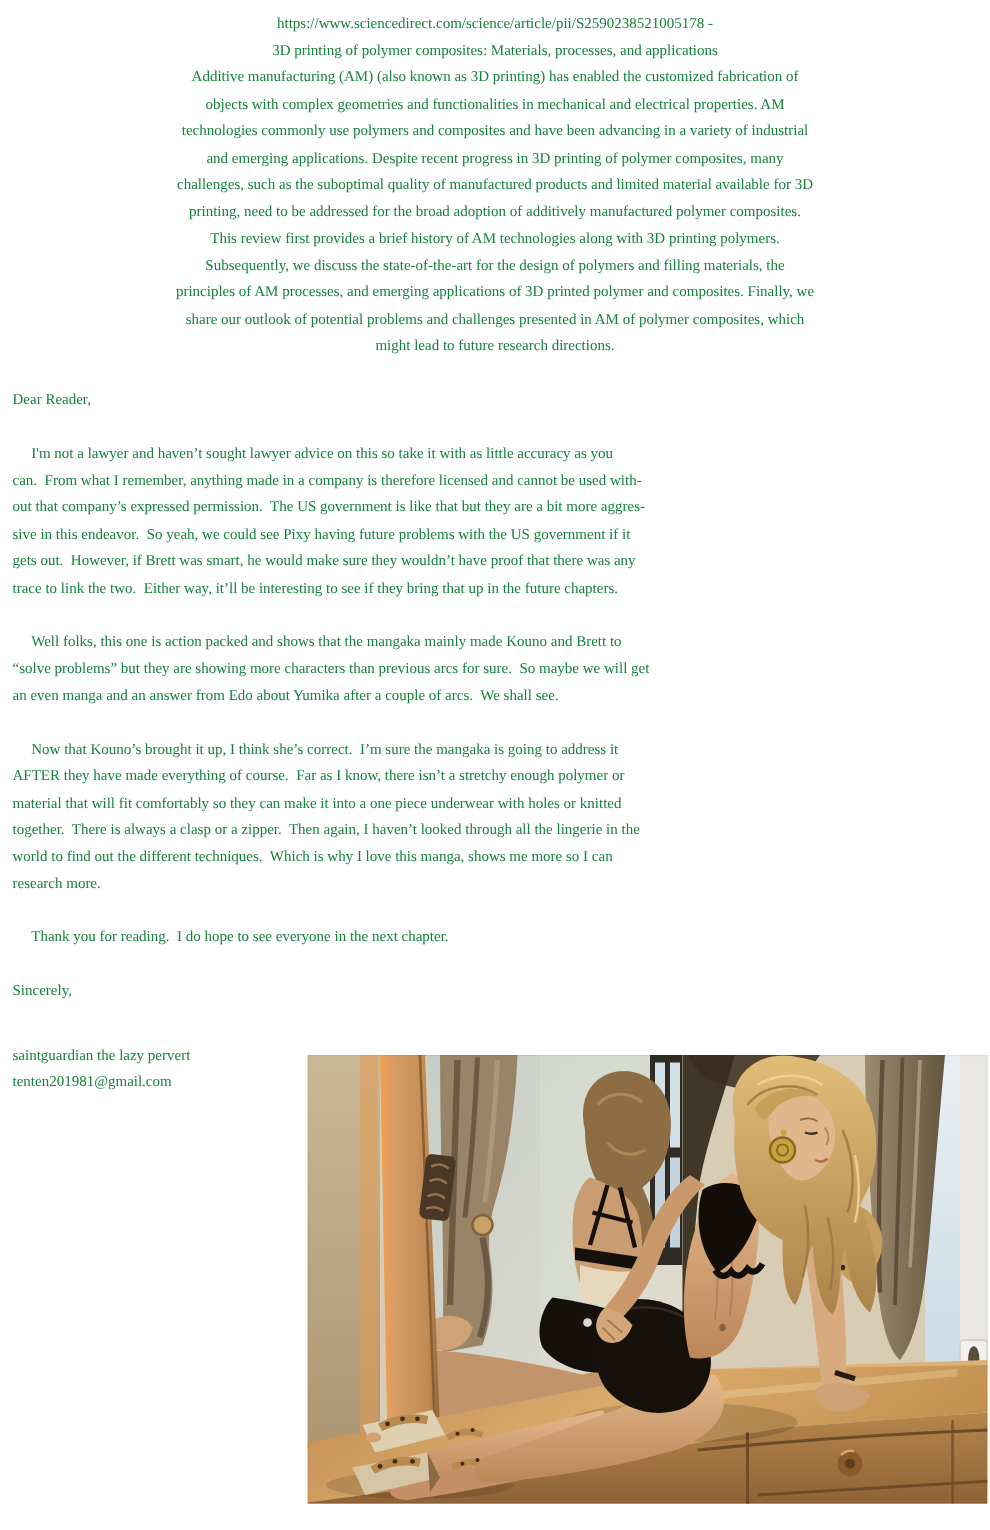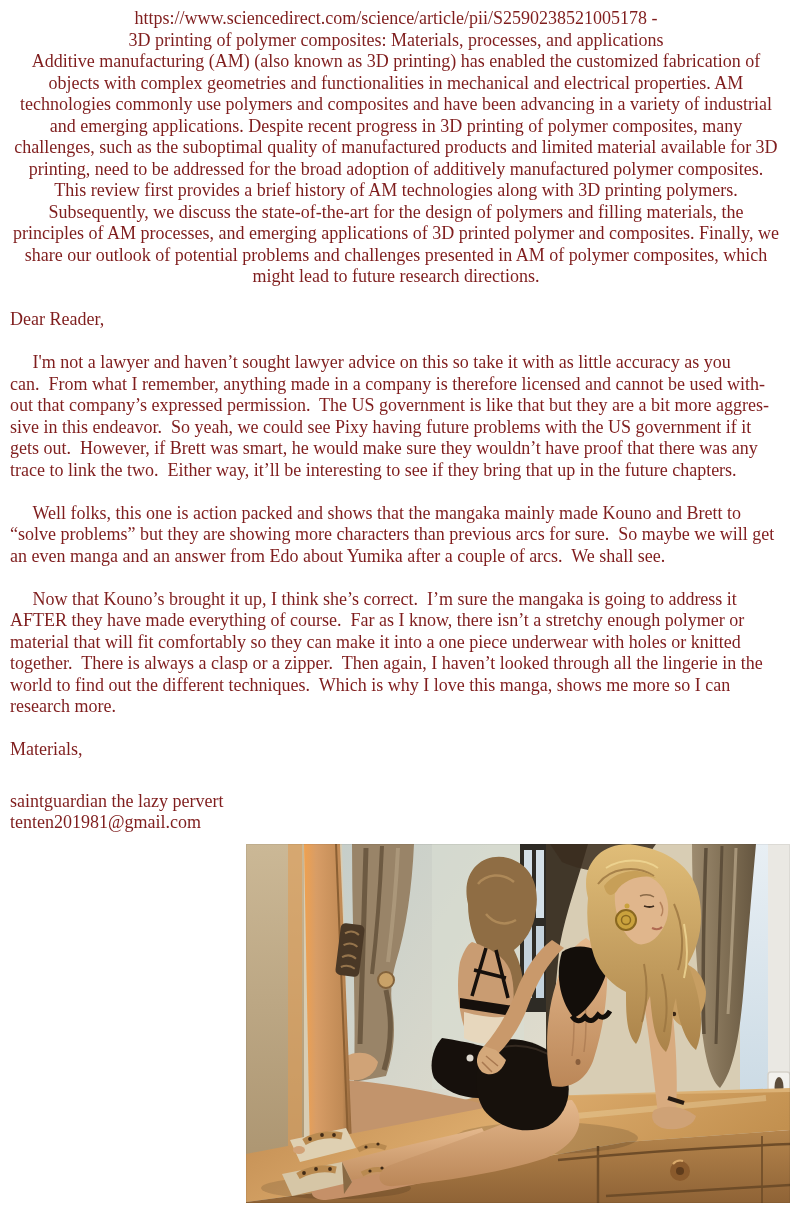--- a/index.html
+++ b/index.html
@@ -3,23 +3,23 @@
 <meta charset="utf-8">
 <style>
   html, body { margin: 0; padding: 0; background: #ffffff; }
   .page {
     position: relative;
     width: 792px;
     height: 1224px;
     background: #ffffff;
     overflow: hidden;
     font-family: "Liberation Serif", "DejaVu Serif", serif;
-    font-size: 18px;
+    font-size: 12px;
     line-height: 21.5px;
-    color: #7f1d1d;
+    color: #15803d;
   }
   .abstract {
     padding: 8px 10px 0 10px;
     text-align: center;
     white-space: pre-line;
   }
   .letter {
     padding: 0 10px;
   }
   .letter p {
@@ -67,21 +67,22 @@
 trace to link the two.  Either way, it’ll be interesting to see if they bring that up in the future chapters.</p>
     <p>     Well folks, this one is action packed and shows that the mangaka mainly made Kouno and Brett to
 “solve problems” but they are showing more characters than previous arcs for sure.  So maybe we will get
 an even manga and an answer from Edo about Yumika after a couple of arcs.  We shall see.</p>
     <p>     Now that Kouno’s brought it up, I think she’s correct.  I’m sure the mangaka is going to address it
 AFTER they have made everything of course.  Far as I know, there isn’t a stretchy enough polymer or
 material that will fit comfortably so they can make it into a one piece underwear with holes or knitted
 together.  There is always a clasp or a zipper.  Then again, I haven’t looked through all the lingerie in the
 world to find out the different techniques.  Which is why I love this manga, shows me more so I can
 research more.</p>
-    <p>Materials,</p>
+    <p>     Thank you for reading.  I do hope to see everyone in the next chapter.</p>
+    <p>Sincerely,</p>
     <p class="signature-block">saintguardian the lazy pervert
 tenten201981@gmail.com</p>
   </div>
 
   <div class="photo" role="img" aria-label="Blonde woman in a black two-piece lingerie set and leopard-print platform heels kneeling on a light wood dresser in front of a large mirror that reflects her back; tan curtains and a bright window behind her">
     <svg viewBox="0 0 544 359" preserveAspectRatio="none" xmlns="http://www.w3.org/2000/svg">
       <defs>
         <linearGradient id="gWall" x1="0" y1="0" x2="0" y2="1">
           <stop offset="0" stop-color="#cbb896"></stop>
             <stop offset="1" stop-color="#ad9672"></stop>

